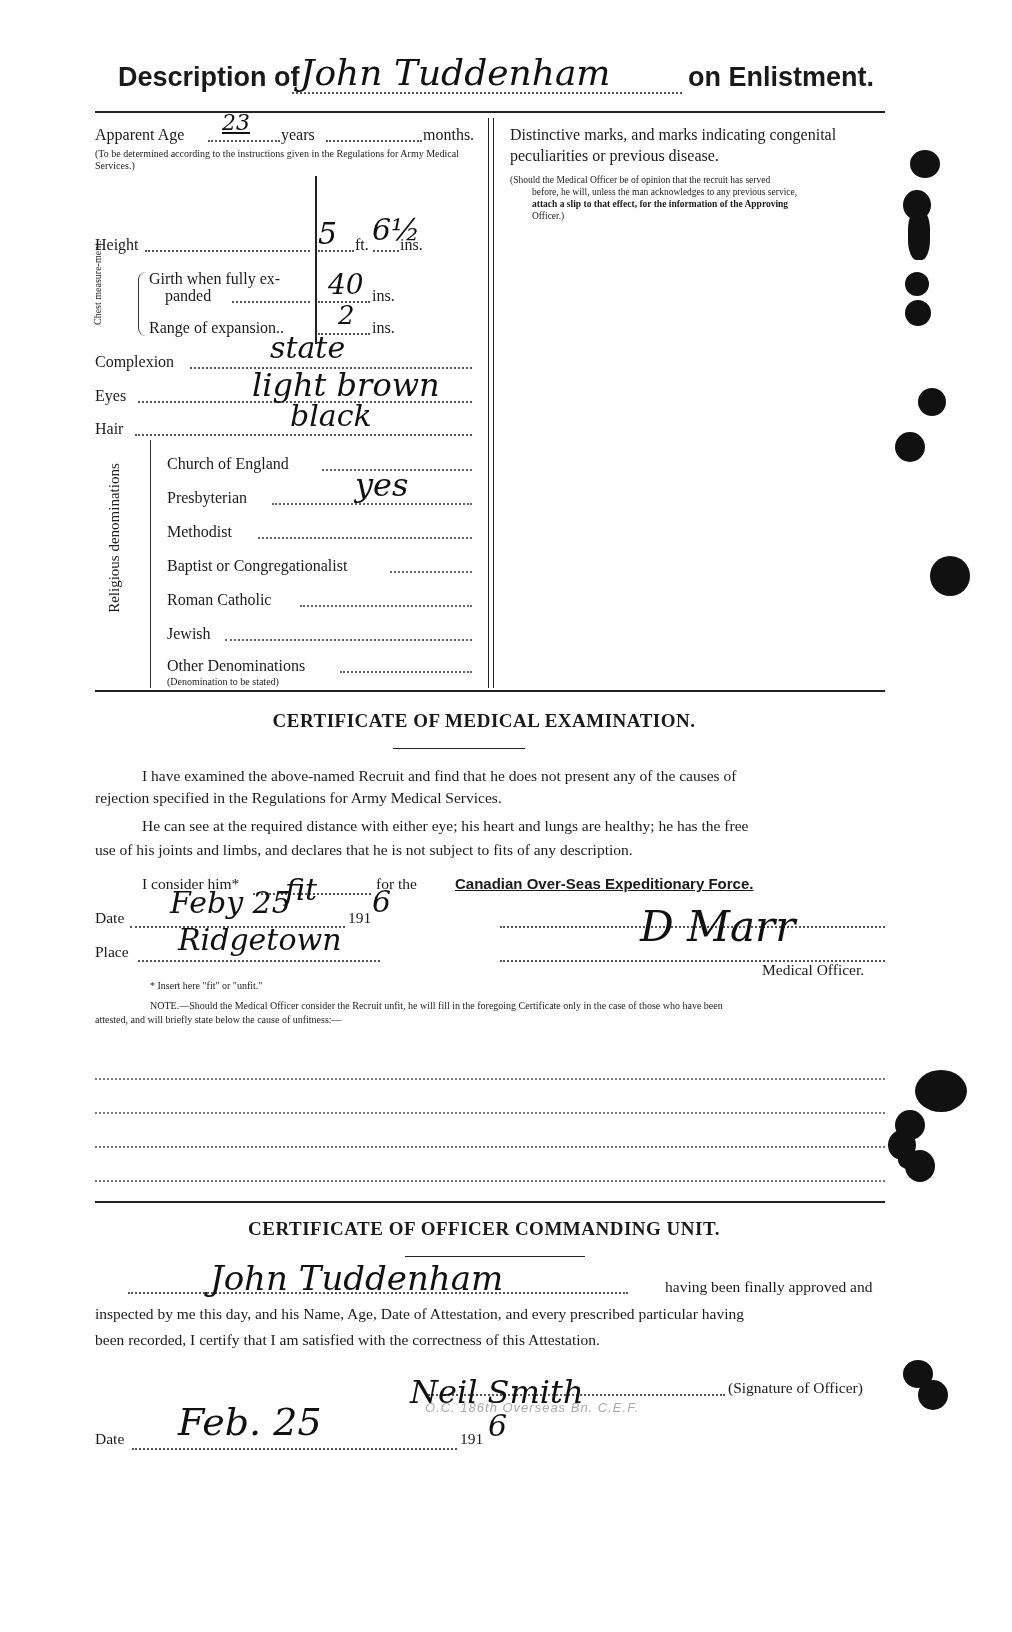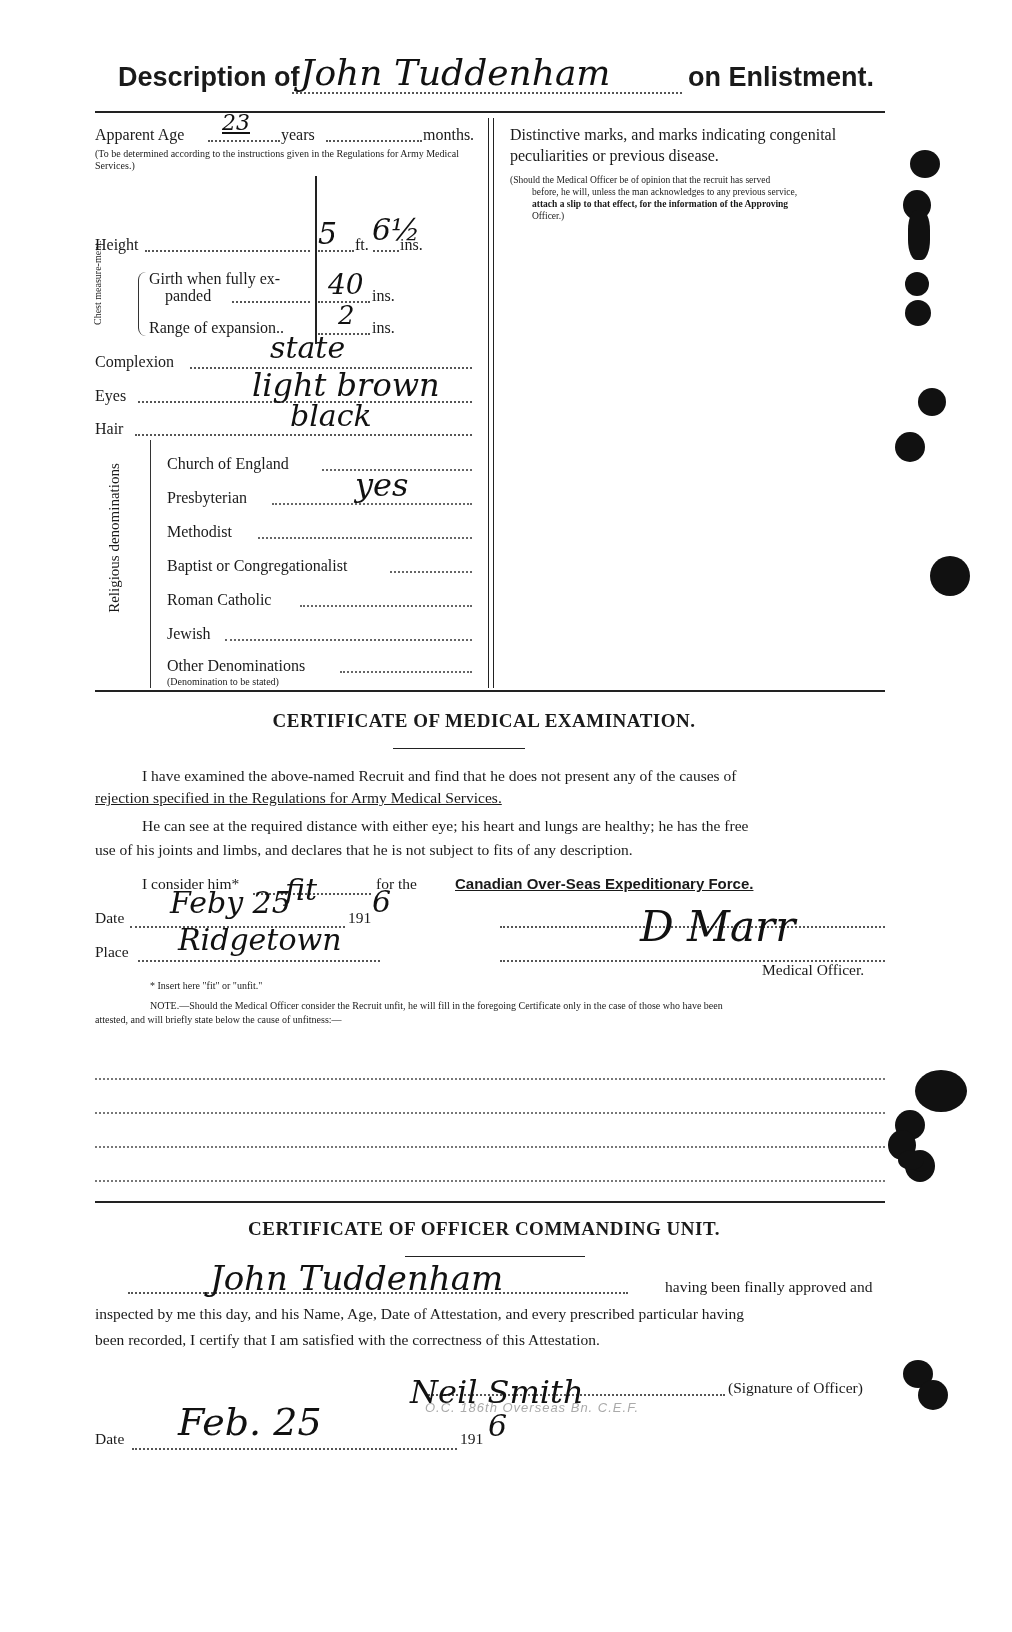--- a/index.html
+++ b/index.html
@@ -122,21 +122,21 @@
 <div class="lbl small" style="left:532px;top:199px;font-size:9.5px;font-weight:bold;">attach a slip to that effect, for the information of the Approving</div>
 <div class="lbl small" style="left:532px;top:211px;font-size:9.5px;">Officer.)</div>
 <div class="abs" style="left:505px;top:228px;width:378px;height:455px;"></div>
 
 <div class="hr" style="left:95px;top:690px;width:790px;"></div>
 
 <div class="cert-head" style="top:710px;left:-22px;">CERTIFICATE OF MEDICAL EXAMINATION.</div>
 <div class="hr" style="left:393px;top:748px;width:132px;border-top-width:1.5px;"></div>
 
 <div class="para" style="left:142px;top:762px;">I have examined the above-named Recruit and find that he does not present any of the causes of</div>
-<div class="para" style="left:95px;top:784px;text-decoration:underline;">rejection specified in the Regulations for Army Medical Services.</div>
+<div class="para" style="left:95px;top:784px;">rejection specified in the Regulations for Army Medical Services.</div>
 <div class="para" style="left:142px;top:812px;">He can see at the required distance with either eye; his heart and lungs are healthy; he has the free</div>
 <div class="para" style="left:95px;top:836px;">use of his joints and limbs, and declares that he is not subject to fits of any description.</div>
 
 <div class="para" style="left:142px;top:870px;">I consider him*</div>
 <div class="abs dots" style="left:253px;top:893px;width:118px;"></div>
 <div class="abs hand" style="left:285px;top:852px;font-size:30px;margin-top:20px;">fit</div>
 <div class="para" style="left:376px;top:870px;">for the</div>
 <div class="para" style="left:455px;top:870px;font-weight:bold;font-family:'Liberation Sans',sans-serif;font-size:15px;text-decoration:underline;">Canadian Over-Seas Expeditionary Force.</div>
 
 <div class="para" style="left:95px;top:904px;">Date</div>

